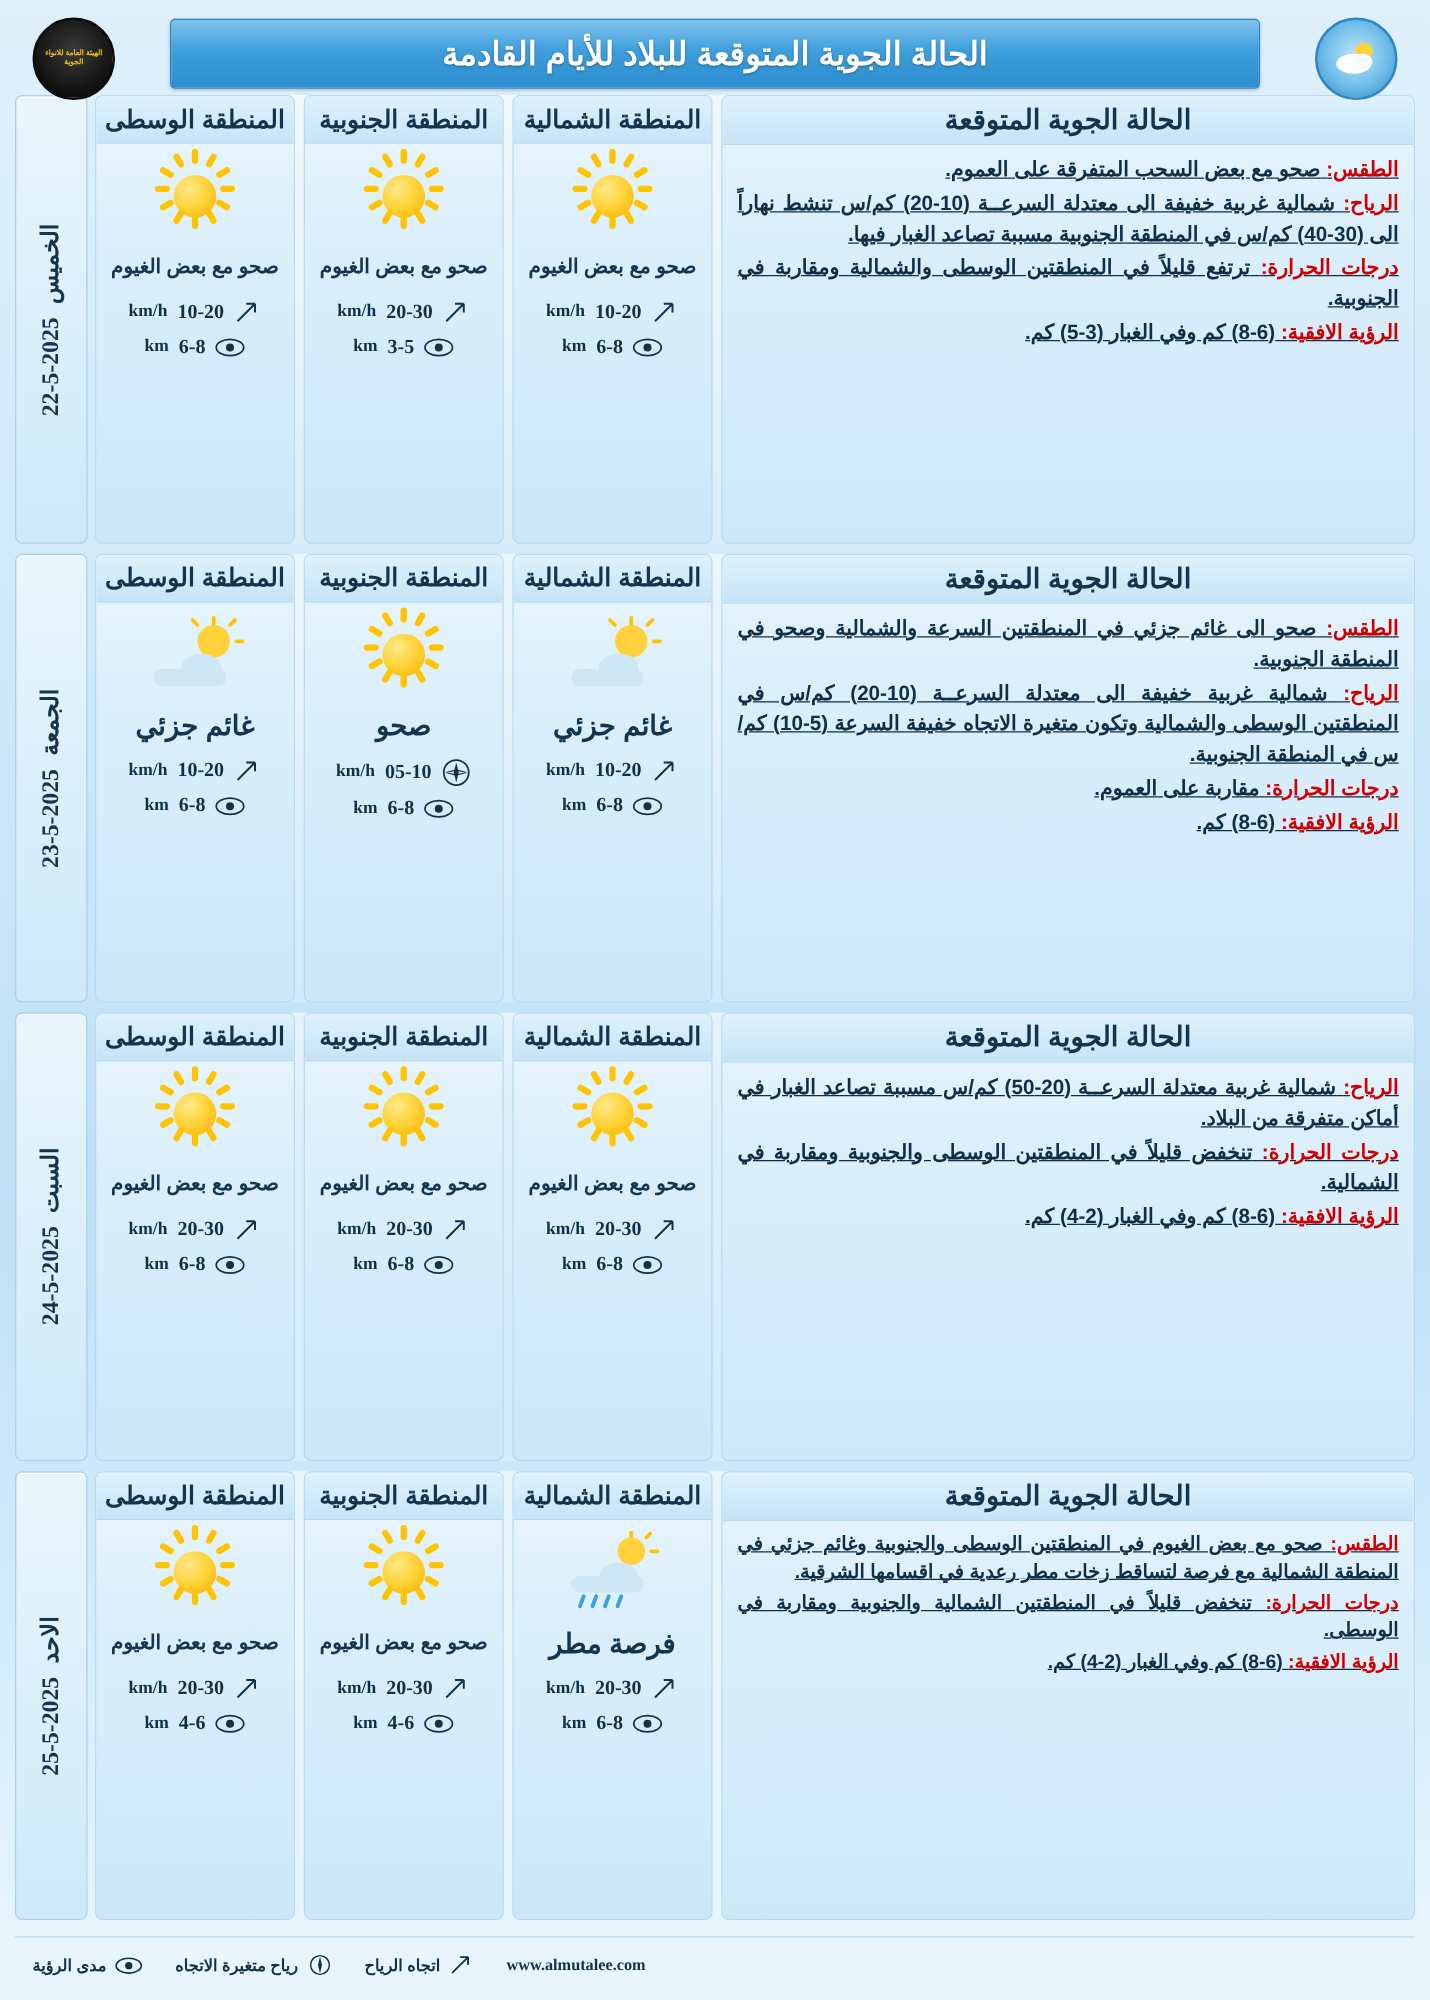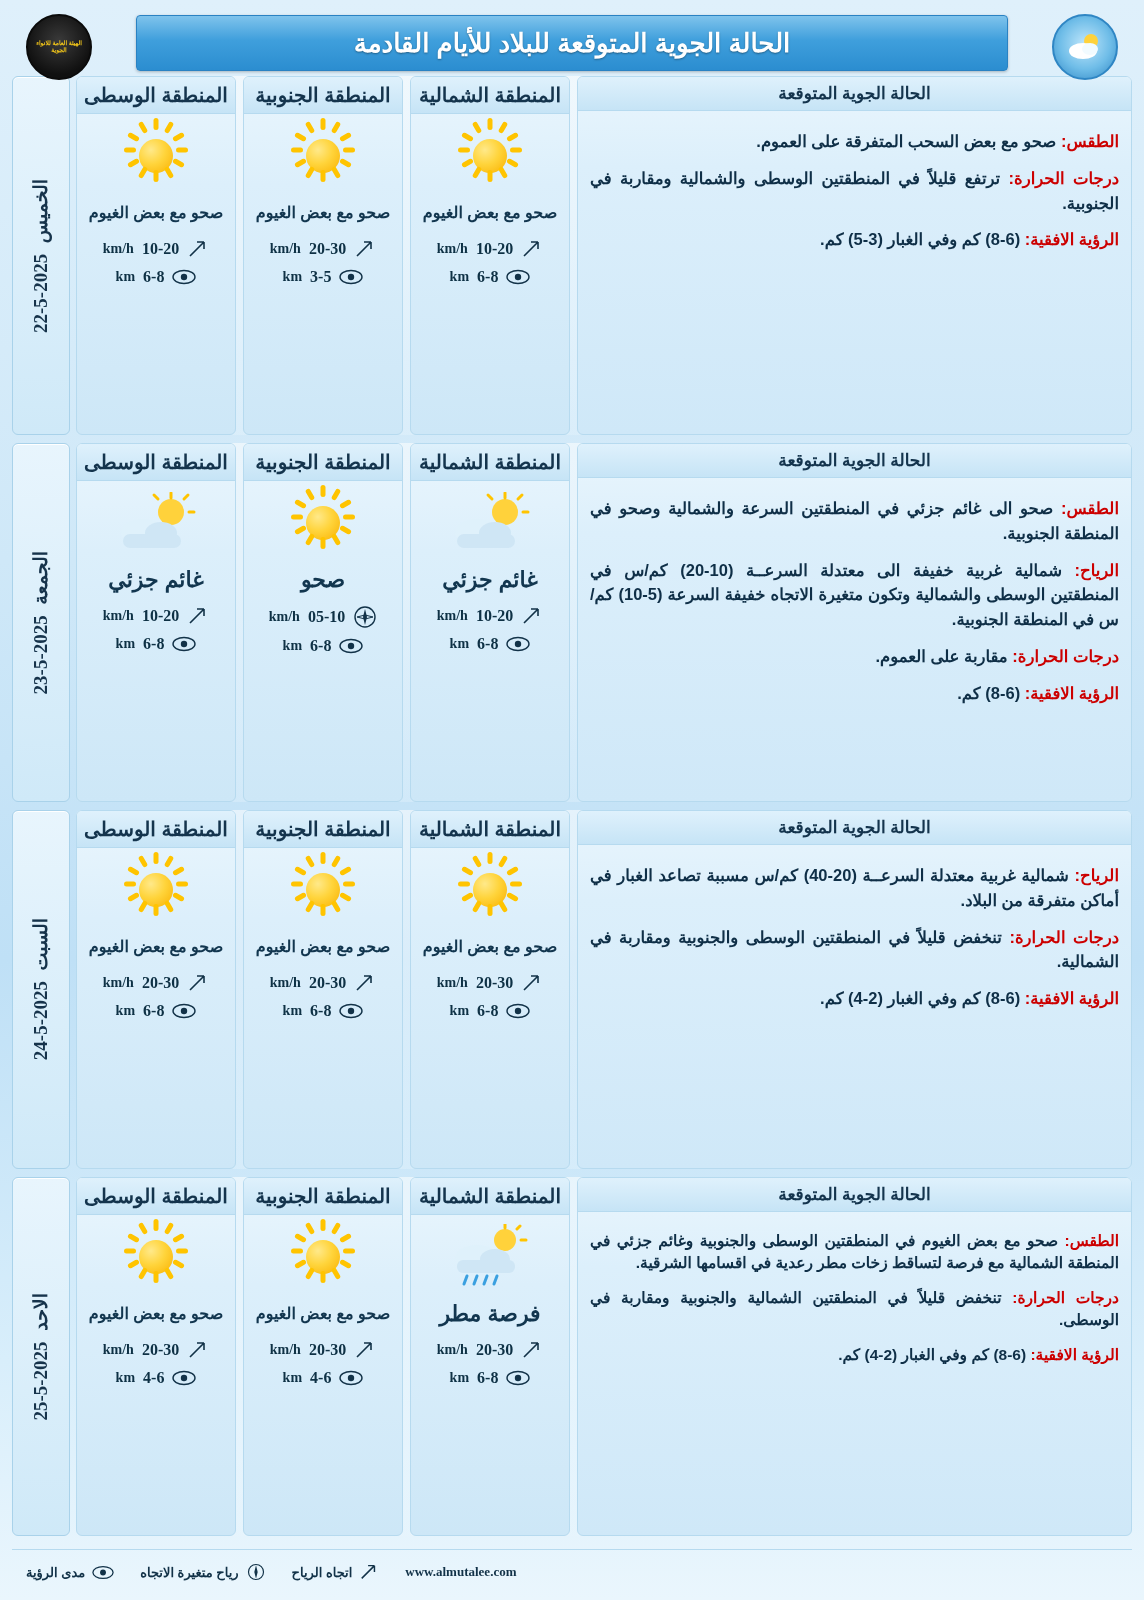--- a/index.html
+++ b/index.html
@@ -77,29 +77,29 @@
     flex:1;
     background:linear-gradient(180deg,#eaf6fd 0%,#dcefFb 25%,#cfe8f8 100%);
     border:1px solid #b6daef;border-radius:6px;
     display:flex;flex-direction:column;
     overflow:hidden;
   }
   .col-head{
     background:linear-gradient(180deg,#dff1fc 0%,#c6e4f6 100%);
     border-bottom:1px solid #b6daef;
     text-align:center;
-    font-size:17px;font-weight:bold;color:#14344d;
+    font-size:22px;font-weight:bold;color:#14344d;
     padding:6px 4px;
   }
   .fcbody{
     padding:6px 12px 4px 12px;
     font-size:16.5px;line-height:1.5;color:#0f2f47;
     text-align:justify;font-weight:bold;
   }
-  .fcbody p{margin:12px 0;}
+  .fcbody p{margin:2px 0;text-decoration:underline;}
   .lbl{color:#cc0000;font-weight:bold;}
 
   .regioncol{
     width:158px;
     background:linear-gradient(180deg,#eaf6fd 0%,#dcefFb 30%,#cde7f7 100%);
     border:1px solid #b6daef;border-radius:6px;
     display:flex;flex-direction:column;align-items:center;
     overflow:hidden;
   }
   .regioncol .col-head{width:100%;box-sizing:border-box;font-size:20px;}
@@ -162,20 +162,21 @@
 
   <div class="body-wrap">
 
     <div class="days">
 
       <div class="dayrow">
         <div class="textcol">
           <div class="col-head">الحالة الجوية المتوقعة</div>
           <div class="fcbody">
             <p><span class="lbl">الطقس:</span> <span>صحو مع بعض السحب المتفرقة على العموم.</span></p>
+            <p><span class="lbl">الرياح:</span> <span>شمالية غربية خفيفة الى معتدلة السرعــة (10-20) كم/س تنشط نهاراً الى (30-40) كم/س في المنطقة الجنوبية مسببة تصاعد الغبار فيها.</span></p>
             <p><span class="lbl">درجات الحرارة:</span> <span>ترتفع قليلاً في المنطقتين الوسطى والشمالية ومقاربة في الجنوبية.</span></p>
             <p><span class="lbl">الرؤية الافقية:</span> <span>(6-8) كم وفي الغبار (3-5) كم.</span></p>
           </div>
         </div>
 
         <div class="regioncol">
           <div class="col-head">المنطقة الشمالية</div>
           <div class="ricon">
             <div class="sun">
                 <div class="core"></div>
@@ -402,21 +403,21 @@
             <span>6-8</span>
             <span class="unit">km</span>
           </div>
         </div>
       </div>
 
       <div class="dayrow">
         <div class="textcol">
           <div class="col-head">الحالة الجوية المتوقعة</div>
           <div class="fcbody">
-            <p><span class="lbl">الرياح:</span> <span>شمالية غربية معتدلة السرعــة (20-40) كم/س مسببة تصاعد الغبار في أماكن متفرقة من البلاد.</span></p>
+            <p><span class="lbl">الرياح:</span> <span>شمالية غربية معتدلة السرعــة (20-50) كم/س مسببة تصاعد الغبار في أماكن متفرقة من البلاد.</span></p>
             <p><span class="lbl">درجات الحرارة:</span> <span>تنخفض قليلاً في المنطقتين الوسطى والجنوبية ومقاربة في الشمالية.</span></p>
             <p><span class="lbl">الرؤية الافقية:</span> <span>(6-8) كم وفي الغبار (2-4) كم.</span></p>
           </div>
         </div>
 
         <div class="regioncol">
           <div class="col-head">المنطقة الشمالية</div>
           <div class="ricon">
             <div class="sun">
                 <div class="core"></div>

